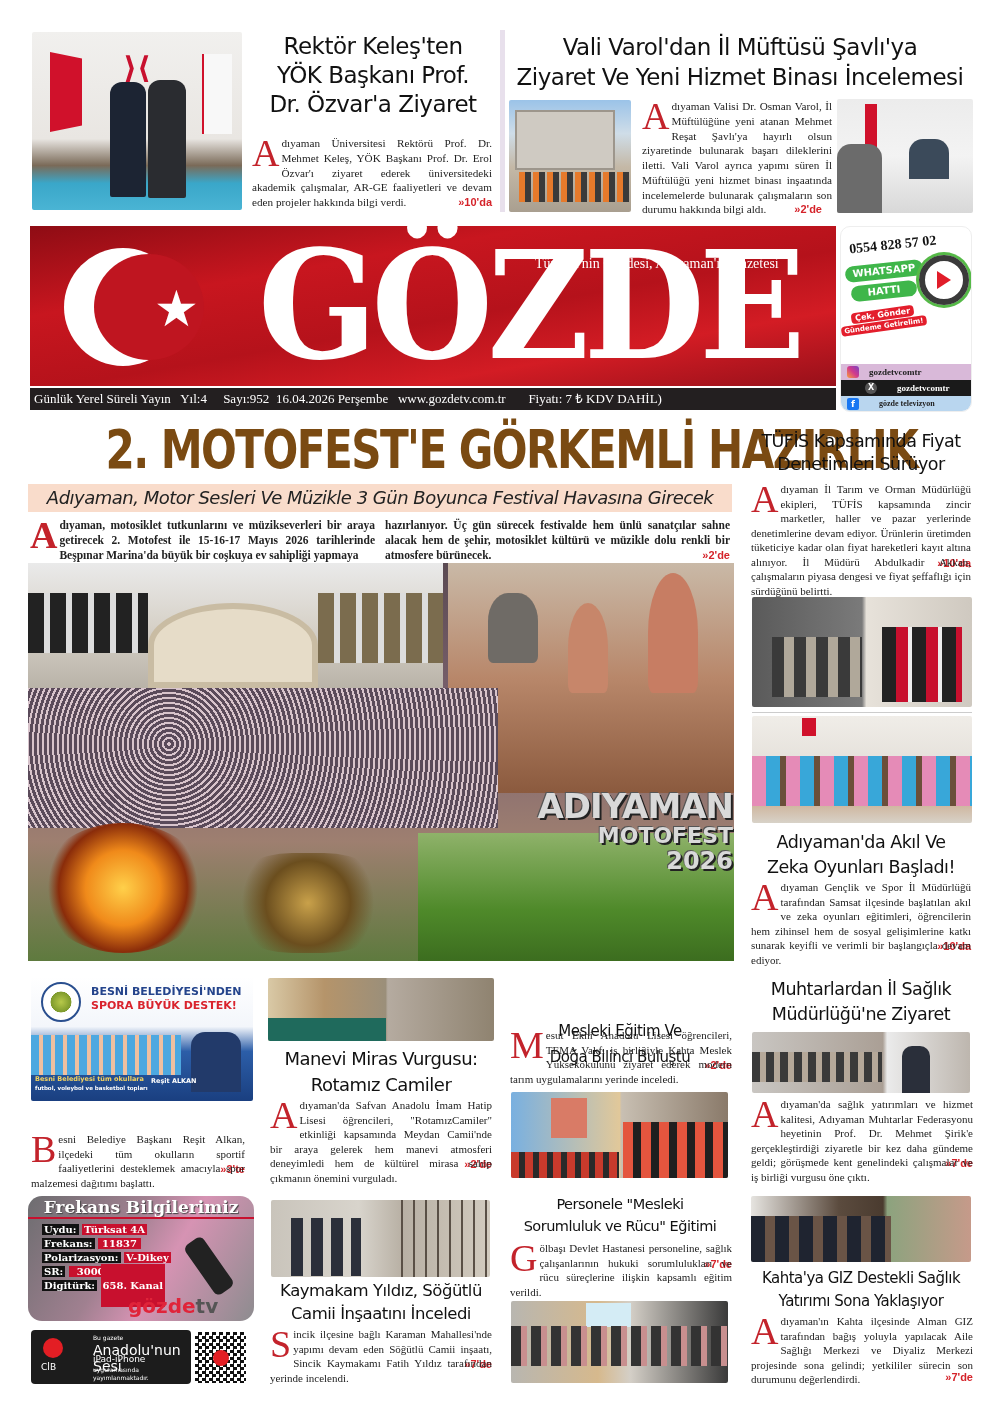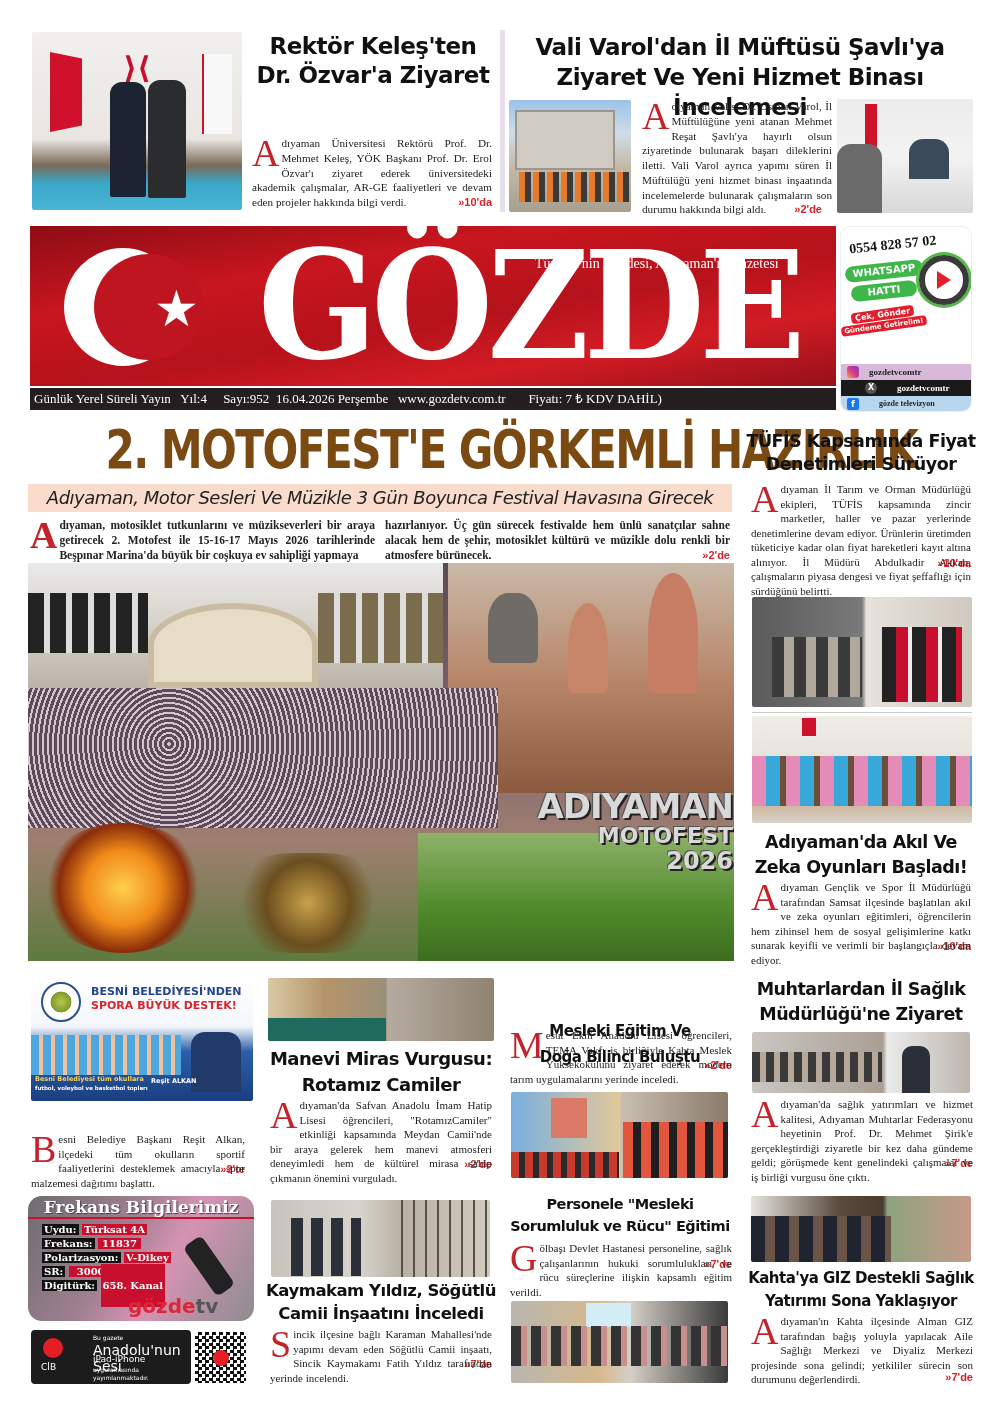--- a/index.html
+++ b/index.html
@@ -1,36 +1,37 @@
 <!DOCTYPE html>
 <html><head>
 <meta charset="utf-8">
 <style>
 *{box-sizing:border-box;margin:0;padding:0}
 body{width:1000px;height:1415px;background:#fff;position:relative;overflow:hidden;font-family:"Liberation Serif",serif;color:#222}
 .abs{position:absolute}
-.hl{font-family:"DejaVu Sans",sans-serif;font-weight:bold;color:#111;text-align:center;letter-spacing:-0.5px;line-height:1.15}
+.hl{font-family:"DejaVu Sans",sans-serif;font-weight:normal;color:#111;text-align:center;letter-spacing:-0.5px;line-height:1.15}
 .body{font-family:"Liberation Serif",serif;font-size:11.2px;line-height:1.32;text-align:justify;color:#222}
 .drop{float:left;font-size:38px;line-height:30px;color:#c3232b;margin-right:2px;margin-top:2px;font-family:"Liberation Serif",serif}
 .more{color:#d5232a;font-family:"Liberation Sans",sans-serif;font-weight:bold;font-size:11px;float:right}
 .photo{border-radius:2px;overflow:hidden}
 .sep{background:#e8e0ec}
 </style>
 </head>
 <body>
 
 <div class="abs photo" style="left:32px;top:32px;width:210px;height:178px;background:linear-gradient(180deg,#f1f0ee 0%,#e9e6e2 60%,#7a6a58 75%,#3aa7c9 85%,#4ab4d4 100%)">
   <div class="abs" style="left:70px;top:18px;width:70px;height:35px;border:0;color:#c8102e;font:bold 30px 'DejaVu Sans',sans-serif;text-align:center">⟩⟨</div>
   <div class="abs" style="left:18px;top:20px;width:32px;height:80px;background:#d0112b;clip-path:polygon(0 0,100% 8%,100% 92%,0 100%)"></div>
   <div class="abs" style="left:170px;top:22px;width:30px;height:80px;background:#f8f8f8;border-left:2px solid #d0112b"></div>
   <div class="abs" style="left:78px;top:50px;width:36px;height:115px;background:#1c2433;border-radius:12px 12px 2px 2px"></div>
   <div class="abs" style="left:116px;top:48px;width:38px;height:118px;background:#2a2c30;border-radius:12px 12px 2px 2px"></div>
 </div>
 <div class="abs hl" style="left:248px;top:32px;width:250px;font-size:23px;line-height:29px">
   <div>Rektör Keleş'ten</div>
+  <div>YÖK Başkanı Prof.</div>
   <div>Dr. Özvar'a Ziyaret</div>
 </div>
 <div class="abs body" style="left:252px;top:136px;width:240px">
   <span class="drop">A</span><span>dıyaman Üniversitesi Rektörü Prof. Dr. Mehmet Keleş, YÖK Başkanı Prof. Dr. Erol Özvar'ı ziyaret ederek üniversitedeki akademik çalışmalar, AR-GE faaliyetleri ve devam eden projeler hakkında bilgi verdi.</span>
   <span class="more">»10'da</span>
 </div>
 <div class="abs sep" style="left:500px;top:30px;width:5px;height:182px"></div>
 
 <div class="abs hl" style="left:505px;top:32px;width:470px;font-size:23px;line-height:30px">
   <div>Vali Varol'dan İl Müftüsü Şavlı'ya</div>

